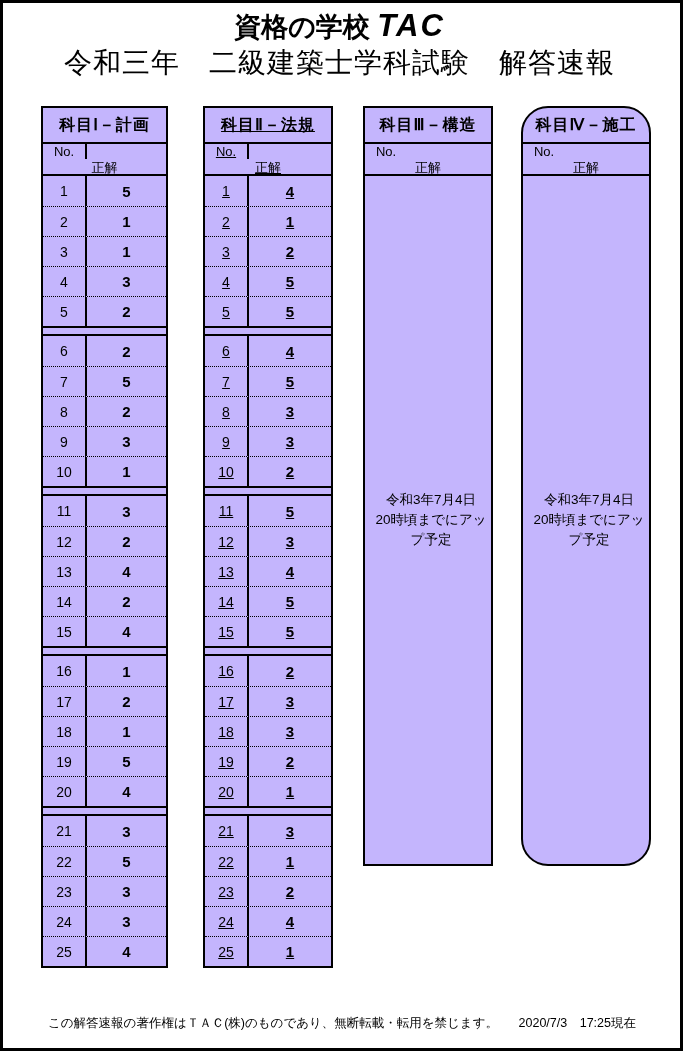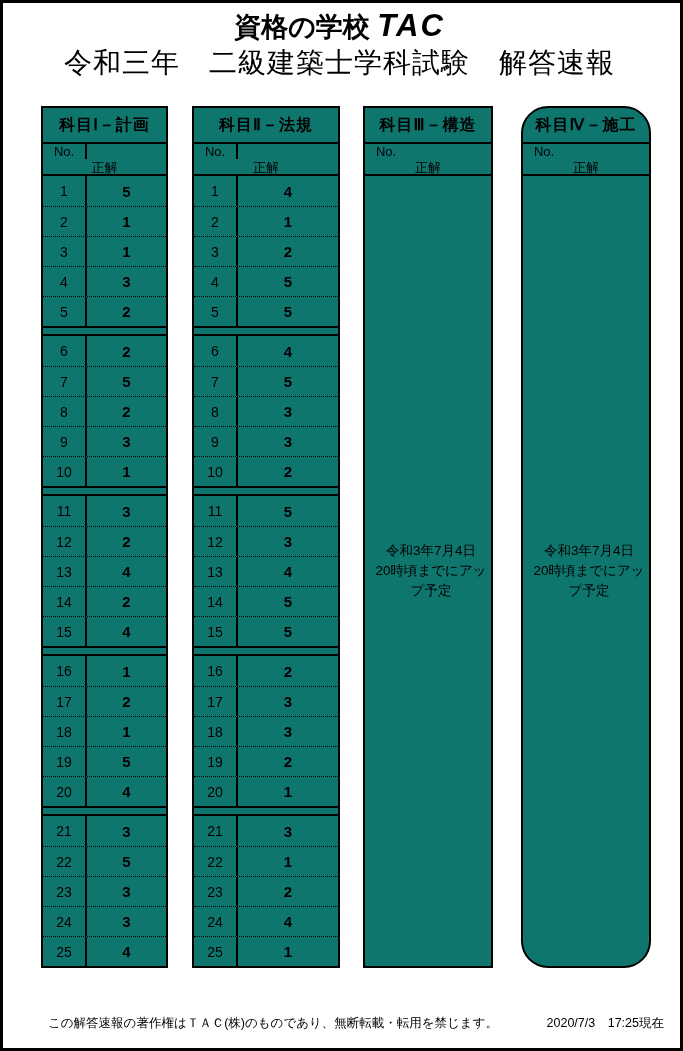--- a/index.html
+++ b/index.html
@@ -19,21 +19,21 @@
   .header { position:absolute; top:5px; left:0; right:4px; text-align:center; line-height:1.15; }
   .title-line1 { font-size:27px; font-weight:bold; }
   .logo { font-size:31px; font-weight:bold; font-style:italic; letter-spacing:2px; }
   .title-line2 { font-size:28px; font-weight:normal; margin-top:3px; letter-spacing:1px; }
 
   
   .table {
     position:absolute; top:103px;
     border:2px solid #000;
     box-sizing:border-box;
-    background:#0f766e;
+    background:#c4b5fd;
   }
   .t-title {
     height:34px; line-height:33px;
     text-align:center;
     font-weight:bold; font-size:16px;
     letter-spacing:1px;
     border-bottom:2px solid #000;
   }
   .t-head {
     display:flex; height:30px;
@@ -60,33 +60,33 @@
     font-size:15px; font-weight:bold;
   }
   .gap {
     height:10px;
     border-top:2px solid #000;
     border-bottom:2px solid #000;
     box-sizing:border-box;
   }
 
   .t-pending {
-    height:790px;
+    height:688px;
     display:flex; align-items:center; justify-content:center;
     text-align:center;
     font-size:13.5px; line-height:20px;
     white-space:pre-line;
     padding-left:6px;
   }
 
   
   .footer {
     position:absolute; left:0; right:0; bottom:16px;
     display:flex; justify-content:space-between; align-items:baseline;
-    padding:0 16px 0 45px;
+    padding:0 44px 0 45px;
     font-size:12.5px;
   }
 </style>
 </head>
 <body>
 
 <div class="page">
 
   <div class="header">
     <div class="title-line1">
@@ -213,21 +213,21 @@
             <div class="cell ans">3</div>
           </div>
           <div class="row">
             <div class="cell no">25</div>
             <div class="cell ans">4</div>
           </div>
         </div>
       </div>
   </div>
 
-  <div class="table" style="left:189px; width:148px;">
+  <div class="table" style="left:200px; width:130px;text-decoration:underline;">
     <div class="t-title">科目Ⅱ－法規</div>
     <div class="t-head with-divider">
       <div class="no">No.</div>
       <div class="ans">正解</div>
     </div>
     <div class="t-body">
         <div class="block">
           <div class="row">
             <div class="cell no">1</div>
             <div class="cell ans">4</div>

